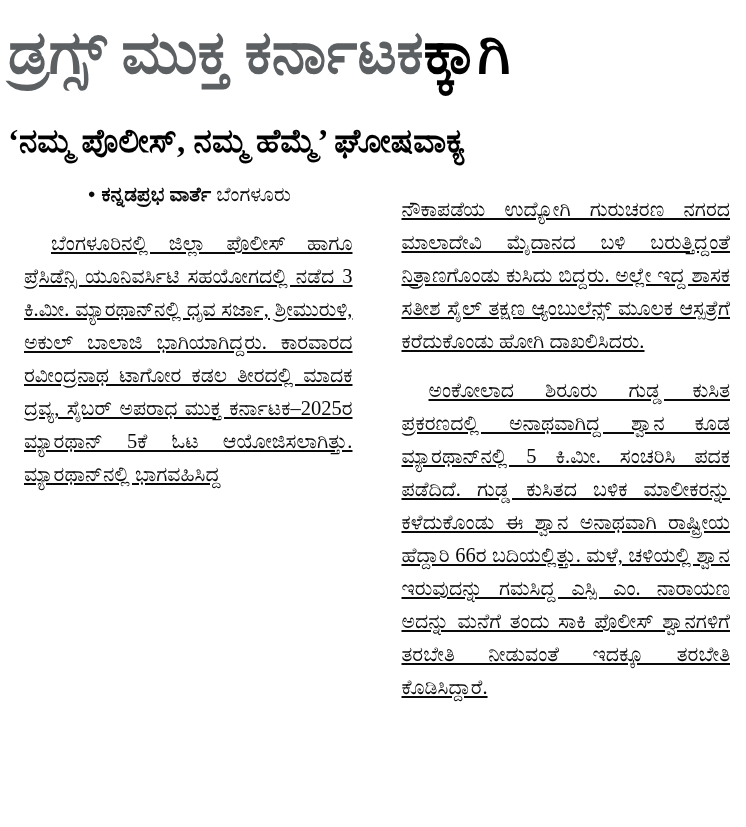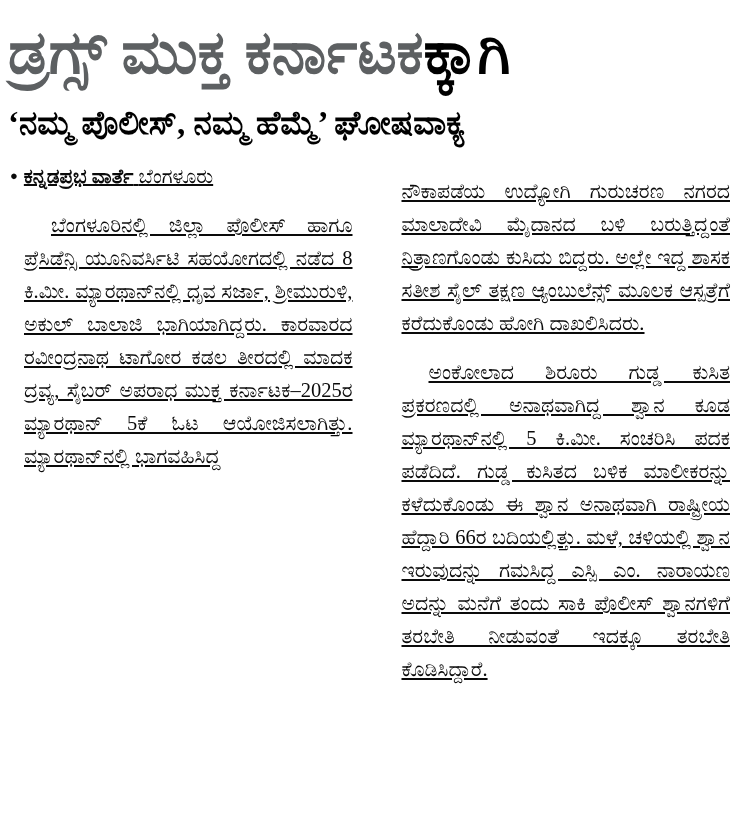--- a/index.html
+++ b/index.html
@@ -20,43 +20,42 @@
     font-weight: bold;
     font-size: 60px;
     line-height: 1.52;
     letter-spacing: 0px;
     color: #000;
   }
   .hl-line1, .hl-line2 { display: block; white-space: nowrap; }
   .subheadline {
     font-size: 33px;
     font-weight: bold;
-    margin-top: 6px;
+    margin-top: 24px;
     white-space: nowrap;
     color: #000;
   }
   .columns {
     margin-top: 16px;
     display: flex;
     gap: 17px;
   }
   .col {
     flex: 1 1 0;
     min-width: 0;
     font-size: 20.5px;
     line-height: 33px;
     text-align: justify;
     color: #0a0a0a;
   }
   .byline {
     font-size: 20px;
     line-height: 33px;
-    text-align: left;
+    text-align: center;
     white-space: nowrap;
-    text-decoration: underline;
   }
   .bullet {
     display: inline-block;
     font-size: 13px;
     vertical-align: 3px;
     margin: 0 6px 0 2px;
   }
   .source { font-weight: bold; }
   .para { margin: 16px; text-decoration: underline; }
   .para.indent { text-indent: 27px; }
@@ -73,21 +72,21 @@
     <h2 class="subheadline">‘ನಮ್ಮ ಪೊಲೀಸ್, ನಮ್ಮ ಹೆಮ್ಮೆ’ ಘೋಷವಾಕ್ಯ</h2>
   </header>
 
   <div class="columns">
 
     <div class="col">
       <div class="byline">
         <span class="bullet">●</span><span class="source">ಕನ್ನಡಪ್ರಭ ವಾರ್ತೆ</span>
         <span class="location">ಬೆಂಗಳೂರು</span>
       </div>
-      <p class="para indent">ಬೆಂಗಳೂರಿನಲ್ಲಿ ಜಿಲ್ಲಾ ಪೊಲೀಸ್ ಹಾಗೂ ಪ್ರೆಸಿಡೆನ್ಸಿ ಯೂನಿವರ್ಸಿಟಿ ಸಹಯೋಗದಲ್ಲಿ ನಡೆದ 8 ಕಿ.ಮೀ. ಮ್ಯಾರಥಾನ್‌ನಲ್ಲಿ ಧೃವ ಸರ್ಜಾ, ಶ್ರೀಮುರುಳಿ, ಅಕುಲ್ ಬಾಲಾಜಿ ಭಾಗಿಯಾಗಿದ್ದರು. ಕಾರವಾರದ ರವೀಂದ್ರನಾಥ ಟಾಗೋರ ಕಡಲ ತೀರದಲ್ಲಿ ಮಾದಕ ದ್ರವ್ಯ, ಸೈಬರ್ ಅಪರಾಧ ಮುಕ್ತ ಕರ್ನಾಟಕ–2025ರ ಮ್ಯಾರಥಾನ್ 5ಕೆ ಓಟ ಆಯೋಜಿಸಲಾಗಿತ್ತು. ಮ್ಯಾರಥಾನ್‌ನಲ್ಲಿ ಭಾಗವಹಿಸಿದ್ದ</p>
+      <p class="para indent">ಬೆಂಗಳೂರಿನಲ್ಲಿ ಜಿಲ್ಲಾ ಪೊಲೀಸ್ ಹಾಗೂ ಪ್ರೆಸಿಡೆನ್ಸಿ ಯೂನಿವರ್ಸಿಟಿ ಸಹಯೋಗದಲ್ಲಿ ನಡೆದ 3 ಕಿ.ಮೀ. ಮ್ಯಾರಥಾನ್‌ನಲ್ಲಿ ಧೃವ ಸರ್ಜಾ, ಶ್ರೀಮುರುಳಿ, ಅಕುಲ್ ಬಾಲಾಜಿ ಭಾಗಿಯಾಗಿದ್ದರು. ಕಾರವಾರದ ರವೀಂದ್ರನಾಥ ಟಾಗೋರ ಕಡಲ ತೀರದಲ್ಲಿ ಮಾದಕ ದ್ರವ್ಯ, ಸೈಬರ್ ಅಪರಾಧ ಮುಕ್ತ ಕರ್ನಾಟಕ–2025ರ ಮ್ಯಾರಥಾನ್ 5ಕೆ ಓಟ ಆಯೋಜಿಸಲಾಗಿತ್ತು. ಮ್ಯಾರಥಾನ್‌ನಲ್ಲಿ ಭಾಗವಹಿಸಿದ್ದ</p>
     </div>
 
     <div class="col">
       <p class="para">ನೌಕಾಪಡೆಯ ಉದ್ಯೋಗಿ ಗುರುಚರಣ ನಗರದ ಮಾಲಾದೇವಿ ಮೈದಾನದ ಬಳಿ ಬರುತ್ತಿದ್ದಂತೆ ನಿತ್ರಾಣಗೊಂಡು ಕುಸಿದು ಬಿದ್ದರು. ಅಲ್ಲೇ ಇದ್ದ ಶಾಸಕ ಸತೀಶ ಸೈಲ್ ತಕ್ಷಣ ಆ್ಯಂಬುಲೆನ್ಸ್ ಮೂಲಕ ಆಸ್ಪತ್ರೆಗೆ ಕರೆದುಕೊಂಡು ಹೋಗಿ ದಾಖಲಿಸಿದರು.</p>
       <p class="para indent">ಅಂಕೋಲಾದ ಶಿರೂರು ಗುಡ್ಡ ಕುಸಿತ ಪ್ರಕರಣದಲ್ಲಿ ಅನಾಥವಾಗಿದ್ದ ಶ್ವಾನ ಕೂಡ ಮ್ಯಾರಥಾನ್‌ನಲ್ಲಿ 5 ಕಿ.ಮೀ. ಸಂಚರಿಸಿ ಪದಕ ಪಡೆದಿದೆ. ಗುಡ್ಡ ಕುಸಿತದ ಬಳಿಕ ಮಾಲೀಕರನ್ನು ಕಳೆದುಕೊಂಡು ಈ ಶ್ವಾನ ಅನಾಥವಾಗಿ ರಾಷ್ಟ್ರೀಯ ಹೆದ್ದಾರಿ 66ರ ಬದಿಯಲ್ಲಿತ್ತು. ಮಳೆ, ಚಳಿಯಲ್ಲಿ ಶ್ವಾನ ಇರುವುದನ್ನು ಗಮಸಿದ್ದ ಎಸ್ಪಿ ಎಂ. ನಾರಾಯಣ ಅದನ್ನು ಮನೆಗೆ ತಂದು ಸಾಕಿ ಪೊಲೀಸ್ ಶ್ವಾನಗಳಿಗೆ ತರಬೇತಿ ನೀಡುವಂತೆ ಇದಕ್ಕೂ ತರಬೇತಿ ಕೊಡಿಸಿದ್ದಾರೆ.</p>
     </div>
 
   </div>
 </div>
 

